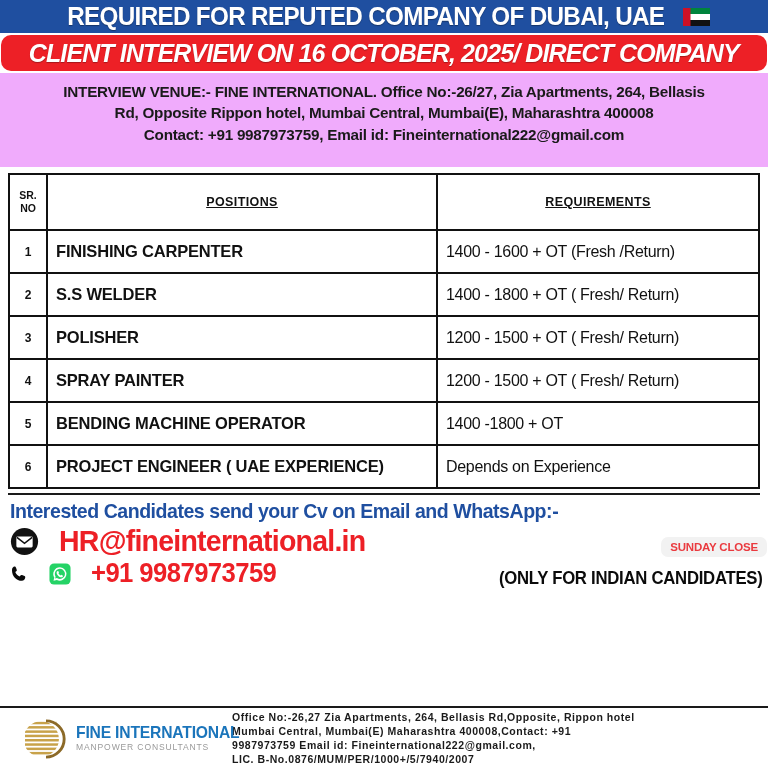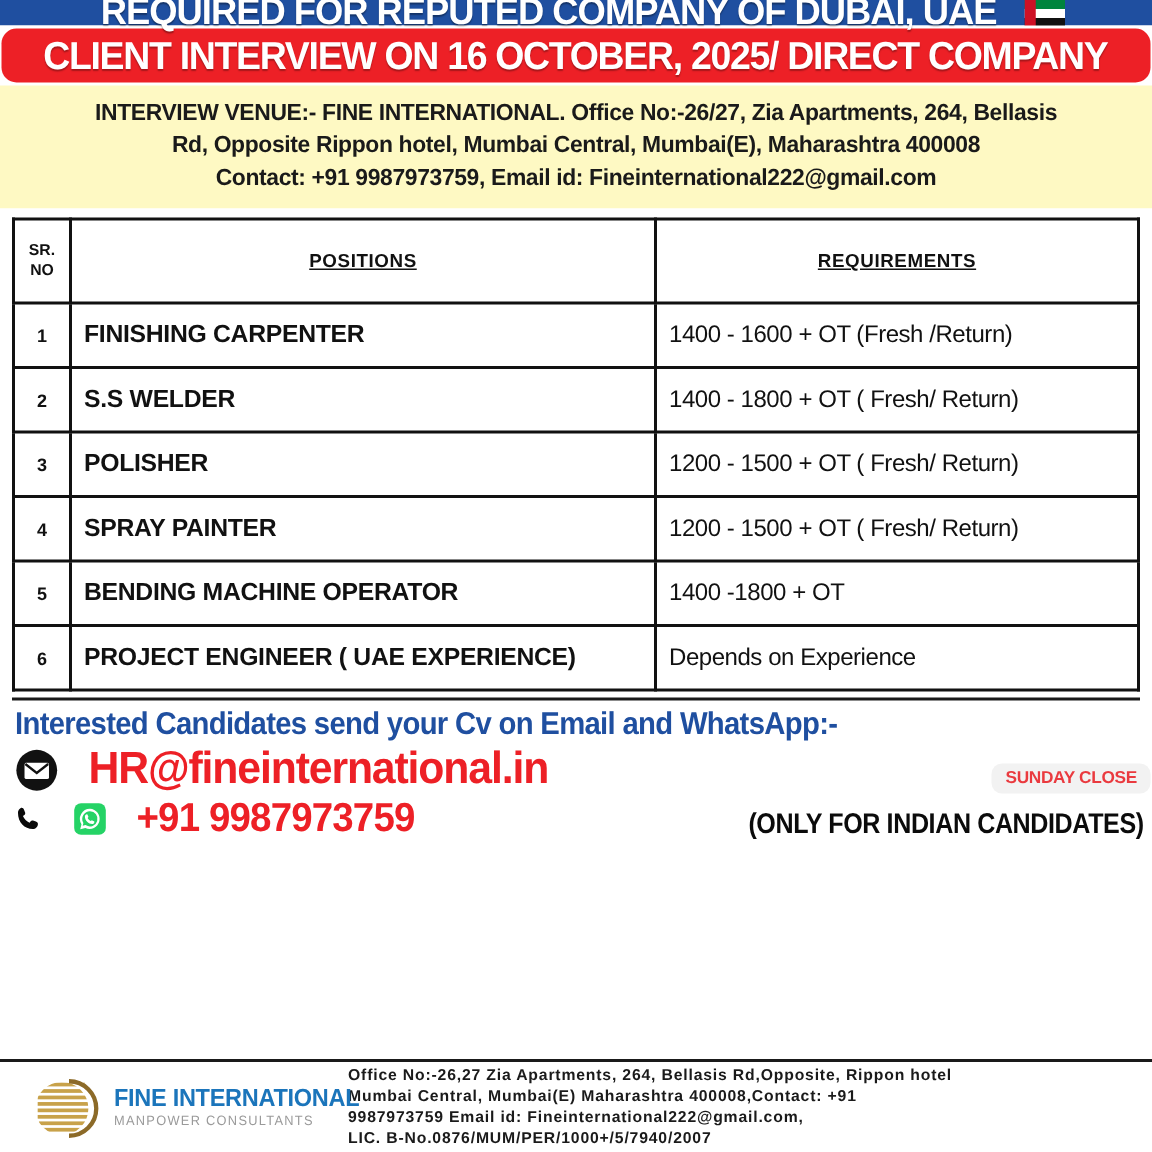--- a/index.html
+++ b/index.html
@@ -19,21 +19,21 @@
     width: 768px;
     height: 768px;
     background: #ffffff;
     display: flex;
     flex-direction: column;
   }
 
   
   .band-blue {
     background: #1f4fa0;
-    height: 17px;
+    height: 33px;
     display: flex;
     align-items: center;
     justify-content: center;
     gap: 10px;
     padding: 0 6px;
     box-sizing: border-box;
   }
   .band-blue .headline {
     color: #ffffff;
     font-size: 25px;
@@ -56,35 +56,36 @@
     padding: 2px 0 2px 0;
   }
   .band-red {
     background: #ed2026;
     border-radius: 10px;
     height: 36px;
     display: flex;
     align-items: center;
     justify-content: center;
     margin: 0 1px;
+    font-style: italic;
   }
   .band-red .headline2 {
     color: #ffffff;
     font-size: 26px;
     font-weight: bold;
     letter-spacing: -0.9px;
     white-space: nowrap;
     transform: scaleX(0.96);
     text-shadow: 0 1px 1px rgba(0,0,0,0.3);
   }
 
   
   .band-yellow {
-    background: #fef9c3;
-    padding: 8px 10px 10px 10px;
+    background: #f0abfc;
+    padding: 8px 10px 22px 10px;
     text-align: center;
   }
   .venue-line {
     font-size: 15.5px;
     font-weight: bold;
     line-height: 1.38;
     color: #1a1a1a;
     letter-spacing: -0.25px;
     transform: scaleX(0.985);
   }

